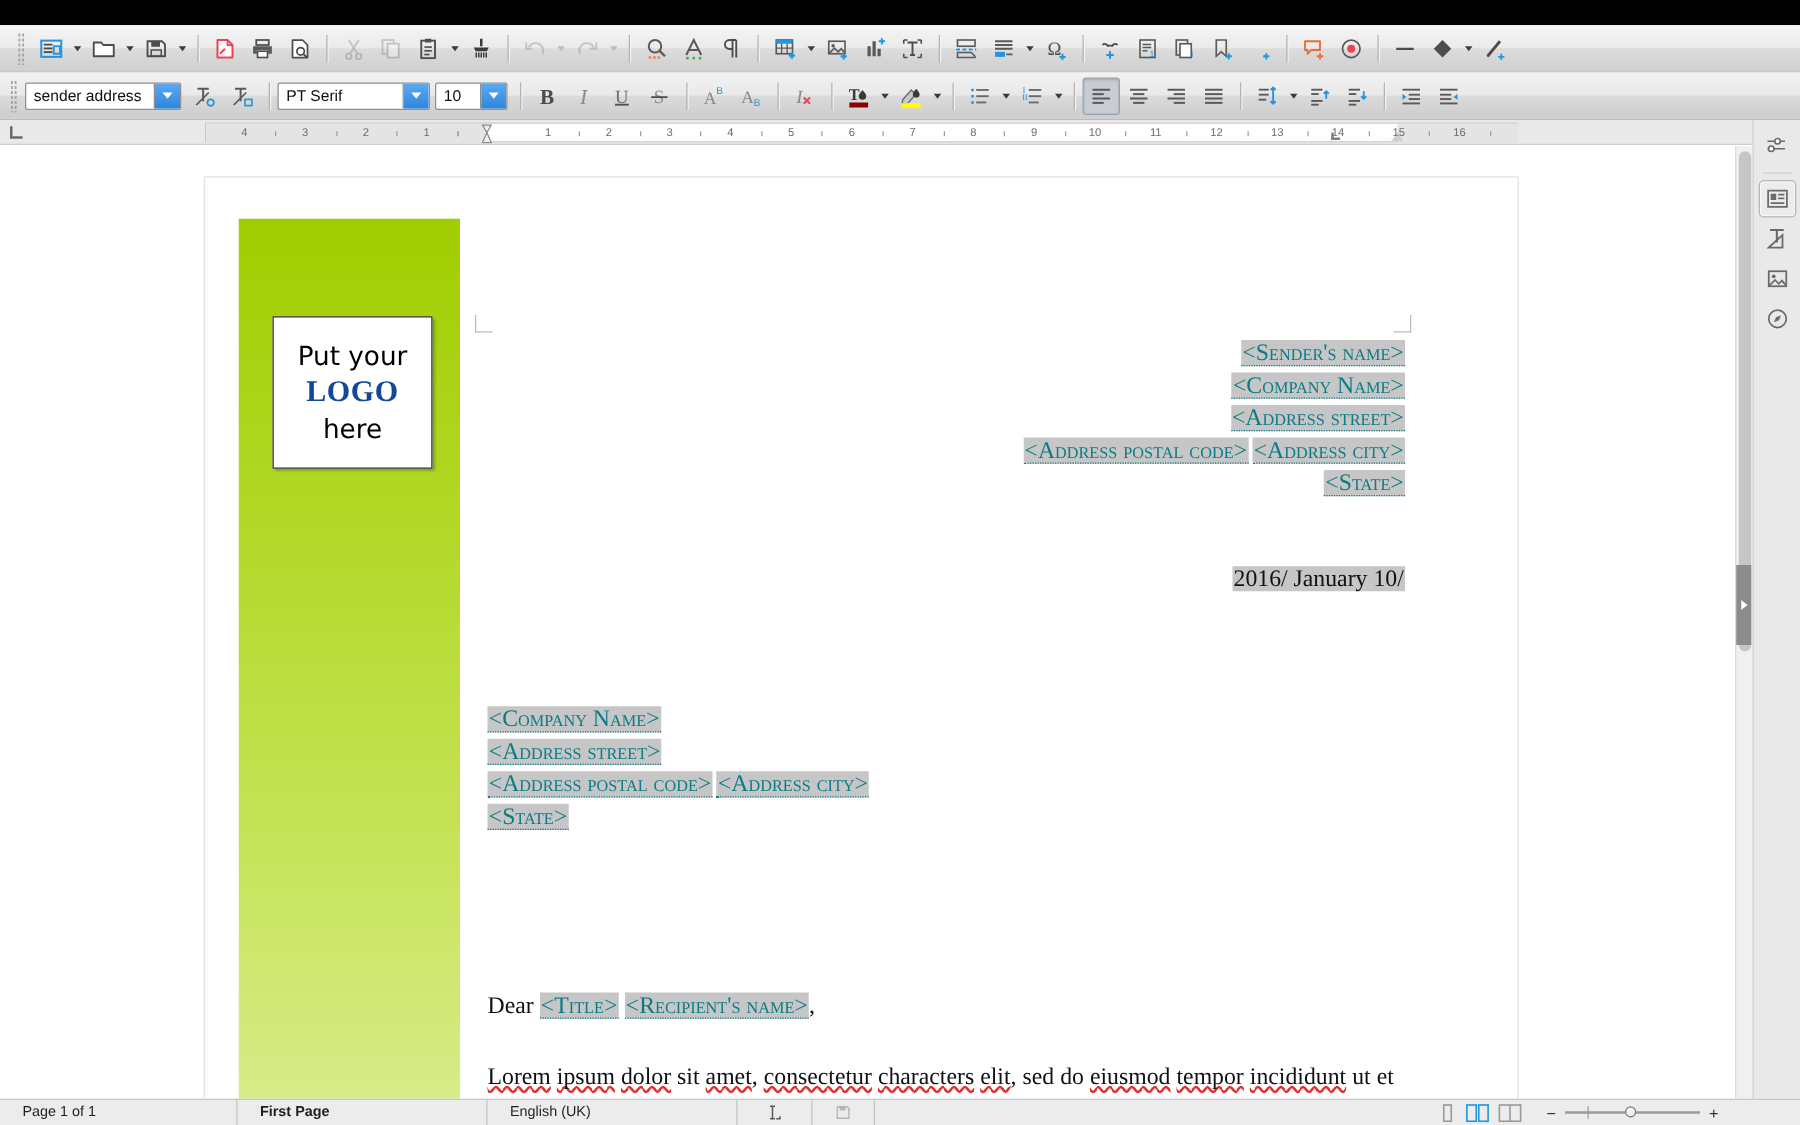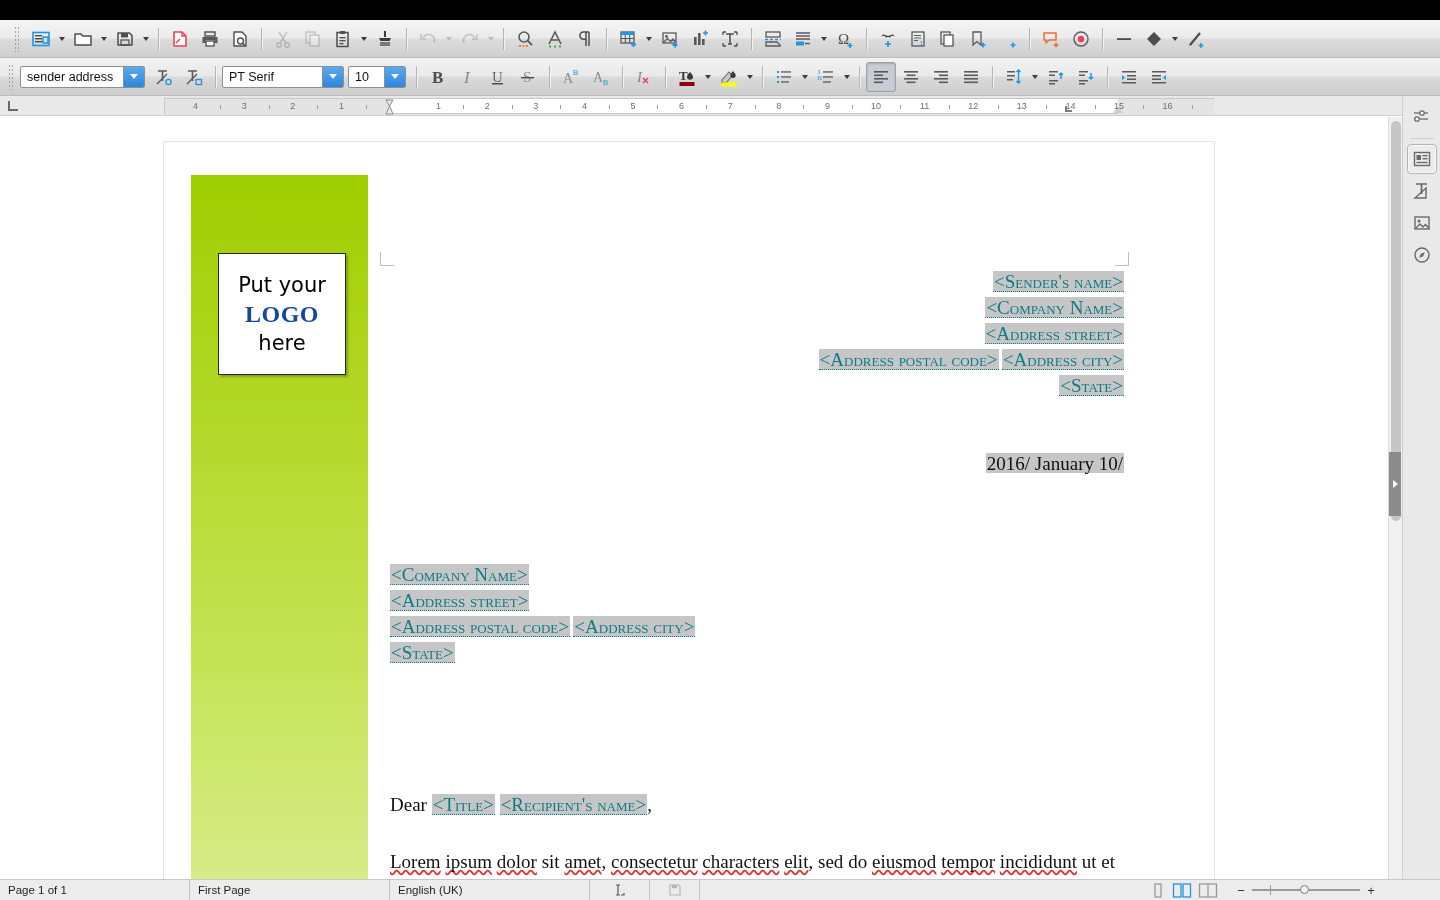--- a/index.html
+++ b/index.html
@@ -215,21 +215,21 @@
   }
   .sbtn.active { background:#ececec; border-color:#b6b6b6; box-shadow:inset 0 0 0 1px #f8f8f8; }
   .sbsep { width:24px; height:1px; background:#cfcfcf; margin:4px 0 5px; }
 
   
   .status {
     position:absolute; left:0; top:879px; width:1440px; height:21px;
     background:#ececec; border-top:1px solid #c8c8c8;
     display:flex; align-items:center; font-size:11.5px; color:#1f1f1f;
   }
-  .status .cell { height:21px; display:flex; align-items:center; padding:0 8px;
+  .status .cell { height:21px; display:flex; align-items:center; padding:0 18px;
                   border-right:1px solid #c4c4c4; white-space:nowrap; }
   .status .cell.nb { border-right:none; }
   .zoomslider { display:flex; align-items:center; gap:0; height:21px; padding:0 6px; }
   .zoomslider .minus, .zoomslider .plus { width:14px; text-align:center; color:#333; font-size:13px; }
   .zoomslider .track {
     width:108px; height:2px; background:#9b9b9b; position:relative; margin:0 4px;
   }
   .zoomslider .track .midtick {
     position:absolute; left:18px; top:-4px; width:1px; height:10px; background:#9b9b9b;
   }
@@ -853,21 +853,21 @@
     <div class="sbtn" title="Navigator">
       <svg width="20" height="20" viewBox="0 0 20 20">
         <circle cx="10" cy="10" r="7" fill="none" stroke="#6a6a6a" stroke-width="1.4"></circle>
         <path d="M12.8 7.2 L8.8 8.8 L7.2 12.8 L11.2 11.2 Z" fill="#6a6a6a"></path>
       </svg>
     </div>
   </div>
 
   <div class="status">
     <div class="cell" style="width:190px;">Page 1 of 1</div>
-    <div class="cell" style="width:200px;">First Page</div>
+    <div class="cell" style="width:200px;font-weight:bold;">First Page</div>
     <div class="cell" style="width:200px;">English (UK)</div>
     <div class="cell" style="width:60px; justify-content:center;">
       <svg width="16" height="14" viewBox="0 0 16 14">
         <path d="M4 2 h4 M6 2 v10 M4 12 h4" stroke="#5a5a5a" stroke-width="1.2" fill="none"></path>
         <path d="M9 12 h3 v-2" stroke="#5a5a5a" stroke-width="1.2" fill="none"></path>
       </svg>
     </div>
     <div class="cell" style="width:50px; justify-content:center;">
       <svg width="14" height="14" viewBox="0 0 14 14">
         <path d="M2 2 h8.5 L12 3.5 V12 H2 Z" fill="none" stroke="#b4b4b4" stroke-width="1.2"></path>

